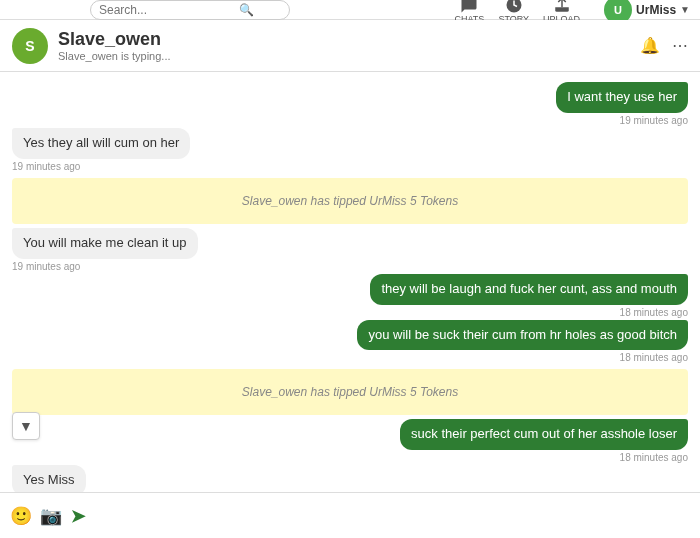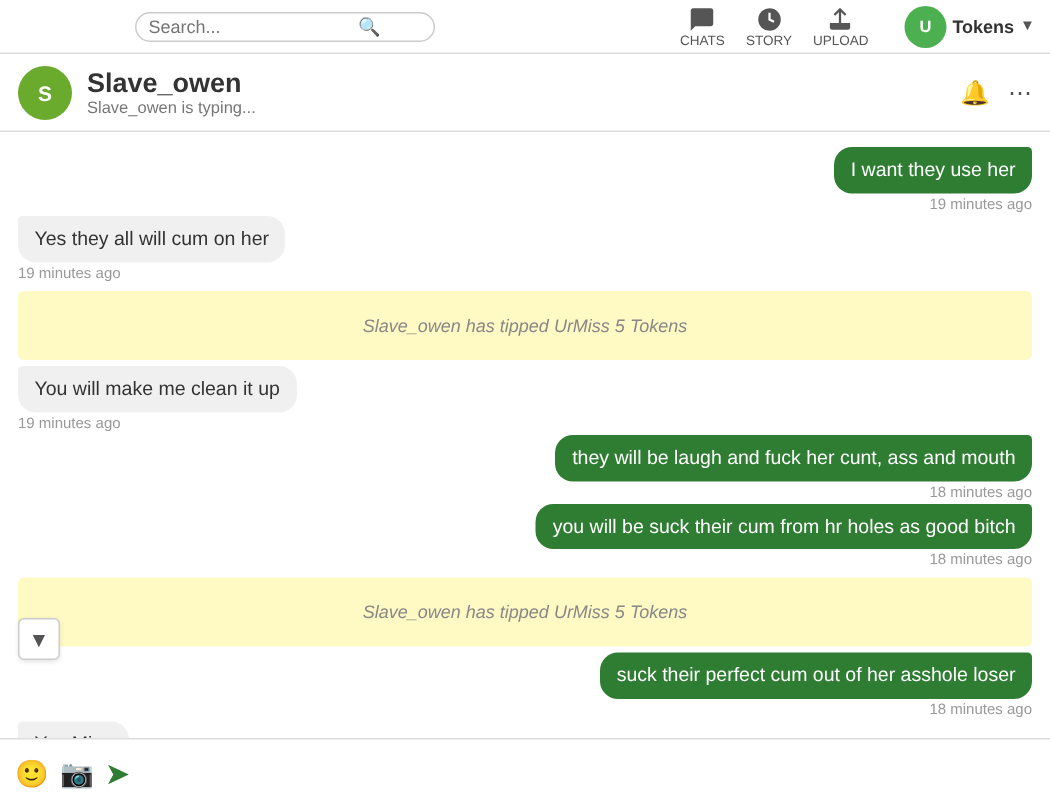--- a/index.html
+++ b/index.html
@@ -5,21 +5,21 @@
     * { margin: 0; padding: 0; box-sizing: border-box; }
     body { font-family: Arial, sans-serif; background: #f0f0f0; width: 700px; height: 538px; overflow: hidden; display: flex; flex-direction: column; }
 
     
     .top-nav {
       background: #fff;
       display: flex;
       align-items: center;
       padding: 6px 10px;
       border-bottom: 1px solid #ddd;
-      height: 36px;
+      height: 20px;
     }
     .search-bar {
       flex: 1;
       max-width: 200px;
       margin: 0 auto 0 80px;
       display: flex;
       align-items: center;
       border: 1px solid #ccc;
       border-radius: 14px;
       padding: 2px 8px;
@@ -216,21 +216,21 @@
     <div class="nav-icon-item">
       <svg viewBox="0 0 24 24">
           <path d="M21 15v4a2 2 0 0 1-2 2H5a2 2 0 0 1-2-2v-4"></path>
           <polyline points="17 8 12 3 7 8" fill="none" stroke="#555" stroke-width="2"></polyline>
           <line x1="12" y1="3" x2="12" y2="15" stroke="#555" stroke-width="2"></line>
         </svg>
       <span>UPLOAD</span>
     </div>
     <div class="user-area">
       <div class="user-avatar-small">U</div>
-      <span class="user-name">Tokens</span>
+      <span class="user-name">UrMiss</span>
       <span class="chevron">▼</span>
     </div>
   </div>
 </div>
 
 <div class="chat-header">
   <div class="chat-avatar">S</div>
   <div class="chat-user-info">
     <div class="chat-username">Slave_owen</div>
     <div class="chat-status">Slave_owen is typing...</div>

